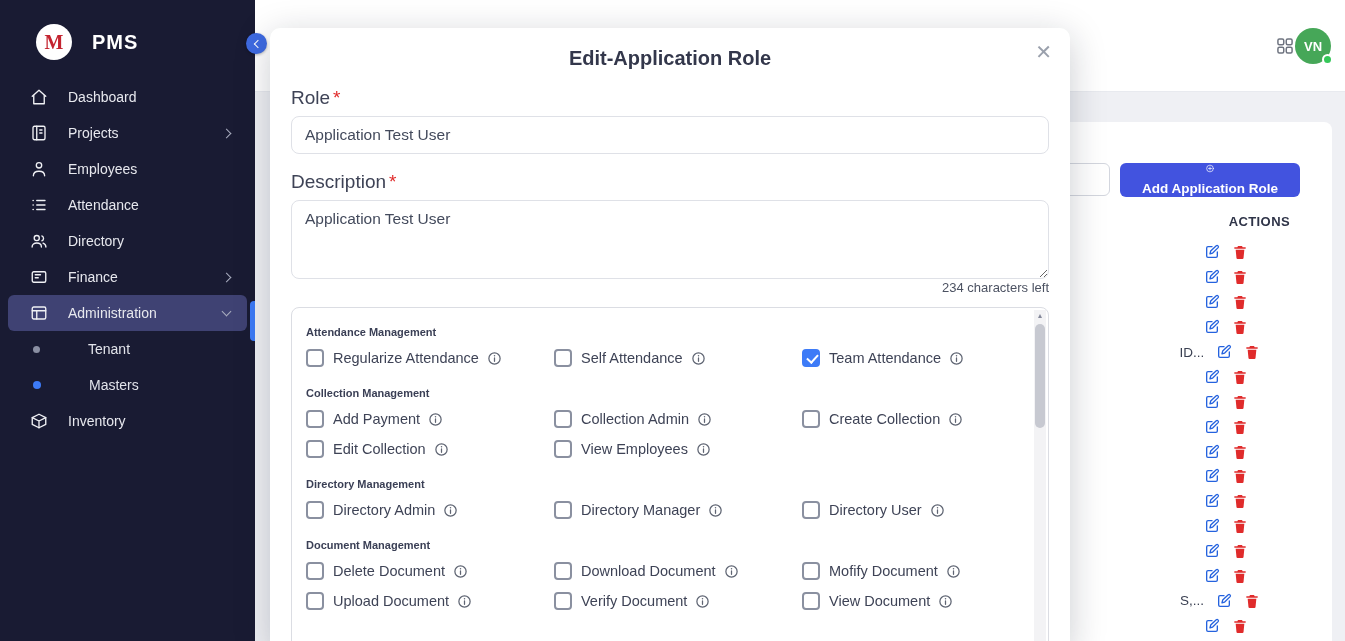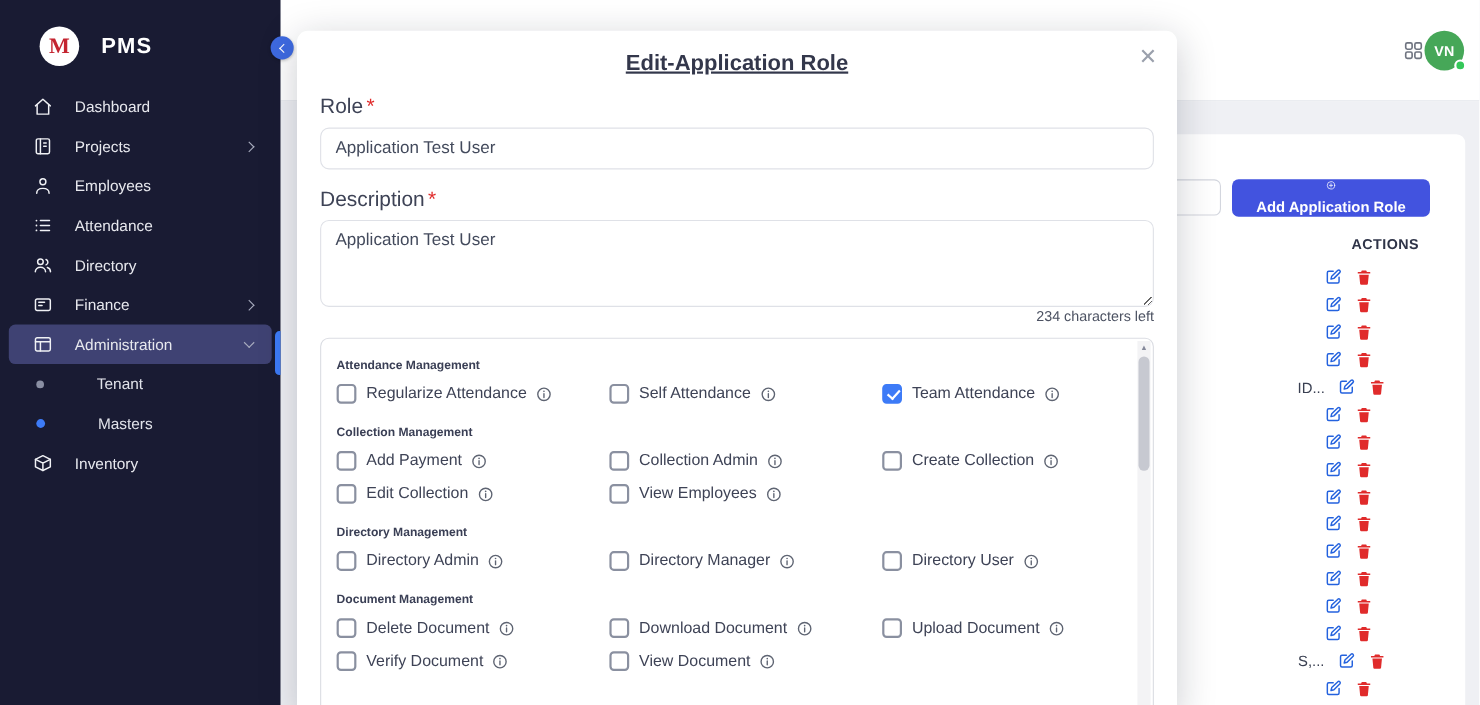--- a/index.html
+++ b/index.html
@@ -53,21 +53,21 @@
   .actions-header{position:absolute;left:1190px;top:214px;width:100px;text-align:right;font-size:13px;font-weight:700;
                   letter-spacing:.4px;color:#2F3448;z-index:3;}
   .action-rows{position:absolute;left:1150px;top:240px;width:140px;z-index:3;}
   .action-row{height:24.9px;display:flex;align-items:center;justify-content:center;gap:11px;}
   .row-text{font-size:13.5px;color:#3A4052;white-space:nowrap;}
   .icon-btn{background:none;border:none;padding:0;width:17px;height:17px;display:flex;align-items:center;justify-content:center;cursor:pointer;}
 
   
   .modal{position:absolute;left:270px;top:28px;width:800px;height:622px;background:#fff;border-radius:10px;
          box-shadow:0 8px 36px rgba(16,24,40,.22);z-index:50;}
-  .modal-title{margin:19px 0 0;text-align:center;font-size:20px;font-weight:700;color:#33374B;text-decoration:underline;}
+  .modal-title{margin:19px 0 0;text-align:center;font-size:20px;font-weight:700;color:#33374B;}
   .close-btn{position:absolute;top:10px;right:14px;font-size:20px;line-height:1;color:#9AA0AC;background:none;border:none;
              cursor:pointer;padding:4px;font-family:inherit;}
   .modal-body{padding:0 21px;}
   .field-label{margin:17px 0 7px;font-size:19px;color:#3E4356;}
   .req{color:#E02B2B;margin-left:3px;}
   .text-input{width:100%;height:38px;border:1px solid #DFE1E7;border-radius:8px;padding:0 13px;
               font-size:15.5px;color:#434A5C;font-family:inherit;outline:none;background:#fff;}
   .desc-area{width:100%;height:79px;border:1px solid #DFE1E7;border-radius:8px;padding:9px 13px;
              font-size:15.5px;color:#434A5C;font-family:inherit;outline:none;resize:both;display:block;}
   .chars-left{text-align:right;font-size:13px;color:#4C5262;margin-top:1px;}
@@ -650,20 +650,31 @@
               <span class="info">
                   <svg width="15" height="15" viewBox="0 0 24 24" fill="none" stroke="#5E6472" stroke-width="2">
                     <circle cx="12" cy="12" r="9"></circle>
                     <path d="M12 11v5.5" stroke-linecap="round"></path>
                     <circle cx="12" cy="7.6" r="1.2" fill="#5E6472" stroke="none"></circle>
                   </svg>
                 </span>
             </label>
             <label class="perm-item">
               <span class="cb"></span>
+              <span>Mofify Document</span>
+              <span class="info">
+                  <svg width="15" height="15" viewBox="0 0 24 24" fill="none" stroke="#5E6472" stroke-width="2">
+                    <circle cx="12" cy="12" r="9"></circle>
+                    <path d="M12 11v5.5" stroke-linecap="round"></path>
+                    <circle cx="12" cy="7.6" r="1.2" fill="#5E6472" stroke="none"></circle>
+                  </svg>
+                </span>
+            </label>
+            <label class="perm-item">
+              <span class="cb"></span>
               <span>Upload Document</span>
               <span class="info">
                   <svg width="15" height="15" viewBox="0 0 24 24" fill="none" stroke="#5E6472" stroke-width="2">
                     <circle cx="12" cy="12" r="9"></circle>
                     <path d="M12 11v5.5" stroke-linecap="round"></path>
                     <circle cx="12" cy="7.6" r="1.2" fill="#5E6472" stroke="none"></circle>
                   </svg>
                 </span>
             </label>
             <label class="perm-item">

